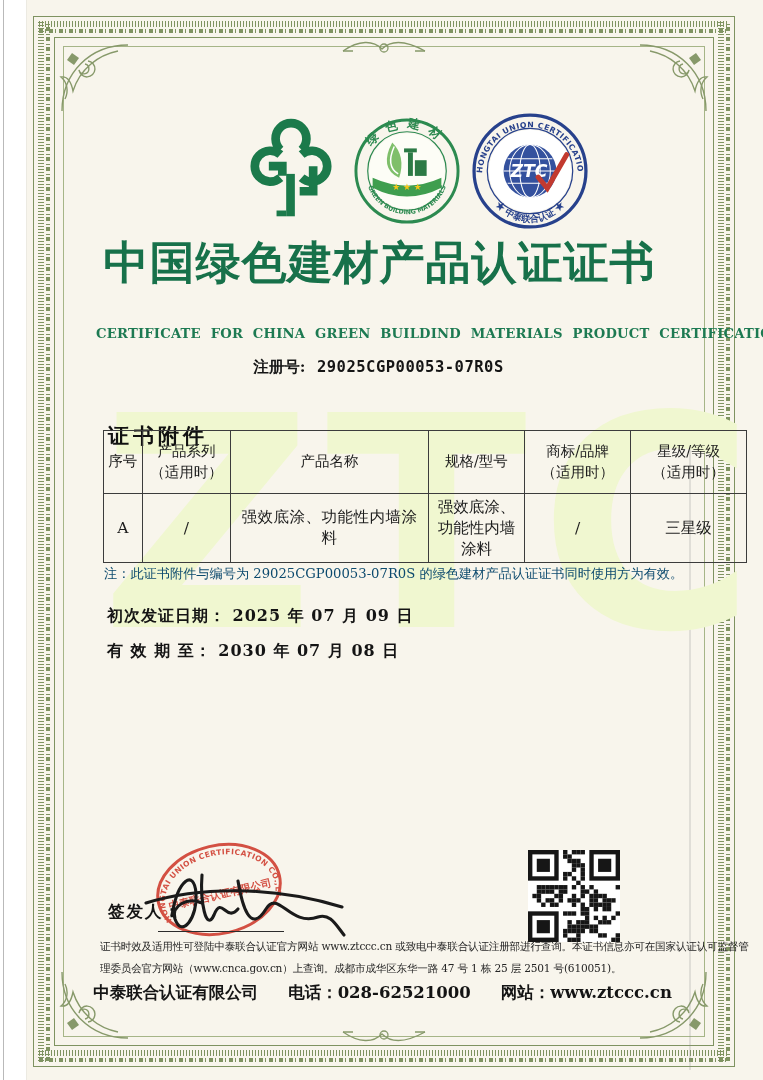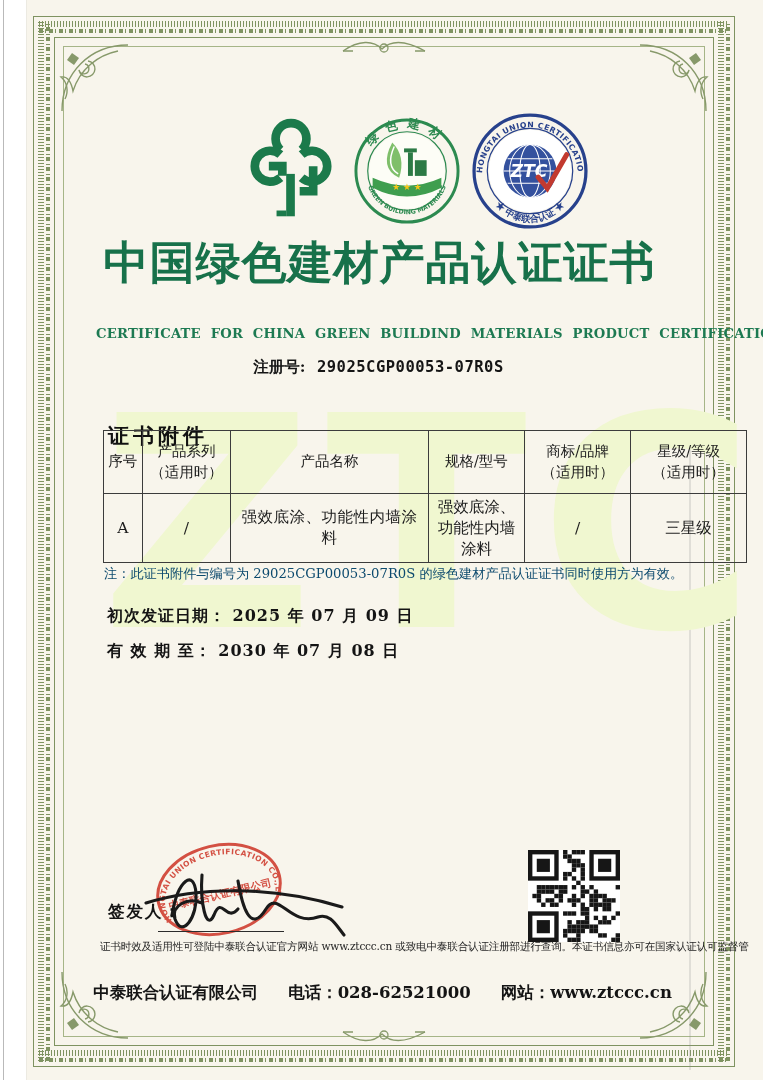--- a/index.html
+++ b/index.html
@@ -407,20 +407,21 @@
           <rect x="70" y="0" width="35" height="35"></rect>
           <rect x="75" y="5" width="25" height="25" fill="#fff"></rect>
           <rect x="80" y="10" width="15" height="15"></rect>
           <rect x="0" y="70" width="35" height="35"></rect>
           <rect x="5" y="75" width="25" height="25" fill="#fff"></rect>
           <rect x="10" y="80" width="15" height="15"></rect>
         </g>
       </svg></div>
 
   <div class="foot1 z2">证书时效及适用性可登陆中泰联合认证官方网站 www.ztccc.cn 或致电中泰联合认证注册部进行查询。本证书信息亦可在国家认证认可监督管</div>
+  <div class="foot2 z2">理委员会官方网站（www.cnca.gov.cn）上查询。成都市成华区东华一路 47 号 1 栋 25 层 2501 号(610051)。</div>
 
   <div class="companyline z2">
     <span>中泰联合认证有限公司</span>
     <span><span>电话：</span><span>028-62521000</span></span>
     <span><span>网站：</span><span>www.ztccc.cn</span></span>
   </div>
 
   <div class="scan-line"></div>
 </div>
 

